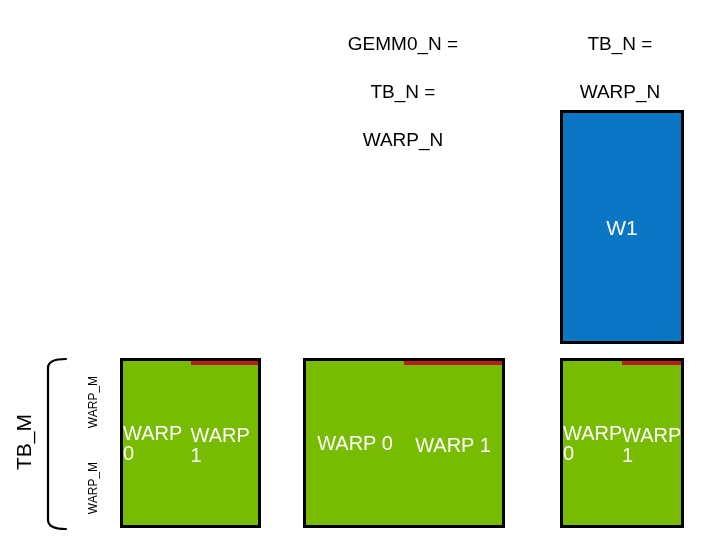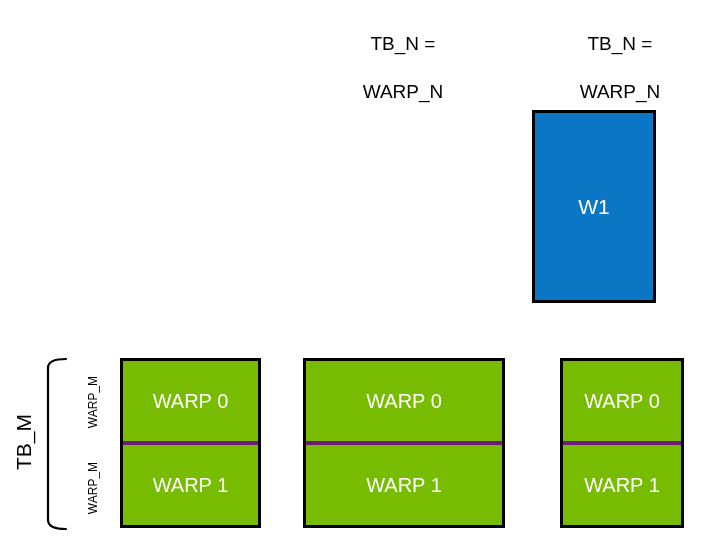--- a/index.html
+++ b/index.html
@@ -48,32 +48,32 @@
     line-height: 1;
   }
 
   
   .green-stack {
     position: absolute;
     border: 3px solid #000000;
     box-sizing: border-box;
     background: #77bc00;
     display: flex;
-    flex-direction: column;
+    flex-direction: row;
   }
   .green-cell {
     flex: 1 1 0;
     background: #77bc00;
     display: flex;
     align-items: center;
     justify-content: center;
     box-sizing: border-box;
   }
   .green-cell + .green-cell {
-    border-top: 4px solid #701a75;
+    border-top: 4px solid #b91c1c;
   }
   .green-cell .box-label {
     color: #ffffff;
     font-size: 20px;
     font-family: "Liberation Sans", sans-serif;
     line-height: 1;
   }
 
   
   .tbm-label {
@@ -100,31 +100,32 @@
     position: absolute;
     pointer-events: none;
   }
 </style>
 </head>
 <body>
 
 <div id="canvas">
 
   <div class="col-caption" style="left:333px; top:8px; width:140px;">
+    <span class="cap-line">GEMM0_N =</span>
     <span class="cap-line">TB_N =</span>
     <span class="cap-line">WARP_N</span>
   </div>
 
   <div class="col-caption" style="left:550px; top:8px; width:140px;">
     <span class="cap-line">TB_N =</span>
     <span class="cap-line">WARP_N</span>
   </div>
 
 
-  <div class="blue-box" style="left:532px; top:110px; width:124px; height:193px;align-items:center;">
+  <div class="blue-box" style="left:560px; top:110px; width:124px; height:234px;align-items:center;">
     <span class="box-label">W1</span>
   </div>
 
   <div class="tbm-label" style="left:-16px; top:430px; width:80px;">TB_M</div>
 
   <div class="brace" style="left:40px; top:356px; width:28px; height:176px;">
     <svg width="28" height="176" viewBox="0 0 28 176">
       <path d="M26 3 Q8 3 8 12 L8 164 Q8 173 26 173" fill="none" stroke="#000000" stroke-width="2.2" stroke-linecap="round" stroke-linejoin="round"></path>
     </svg>
   </div>

